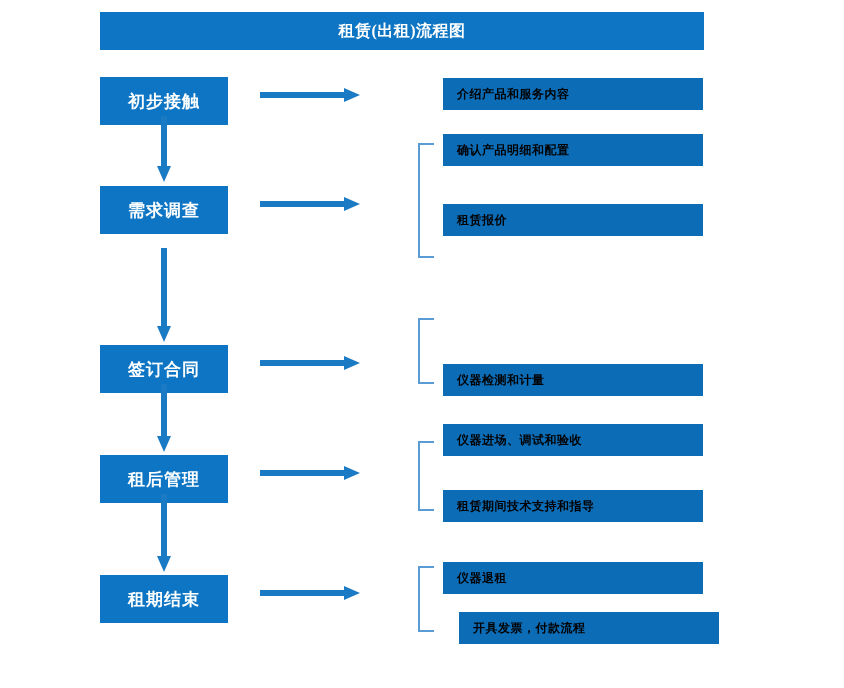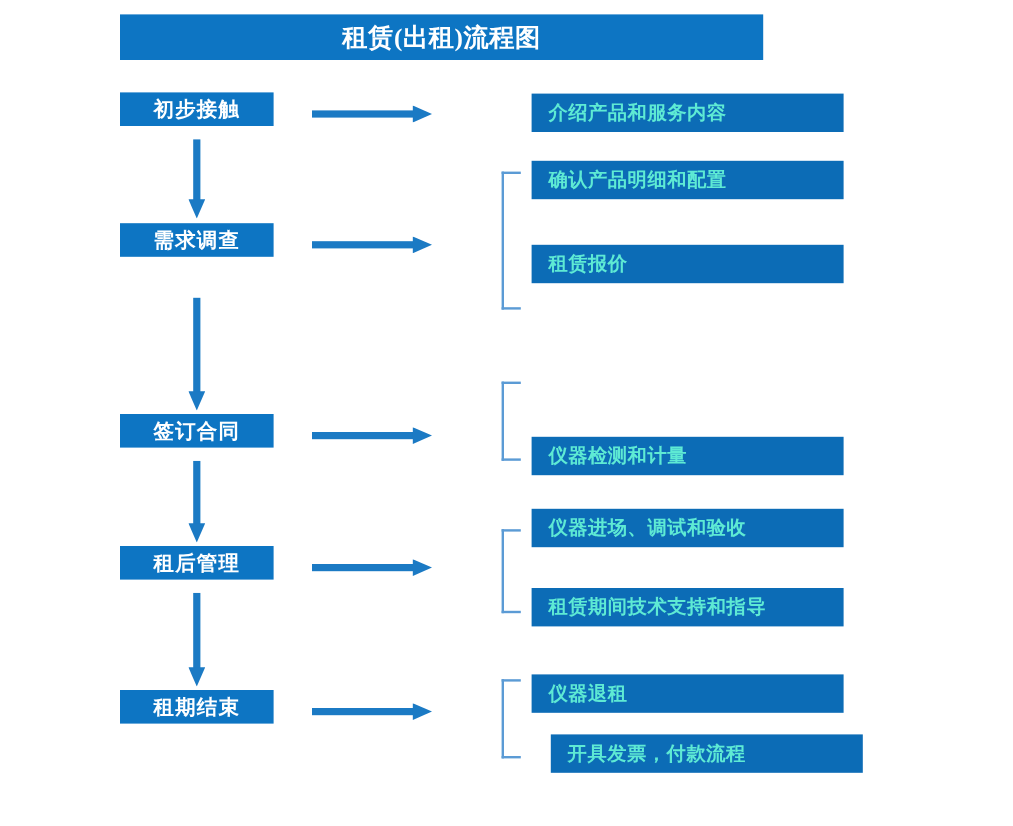--- a/index.html
+++ b/index.html
@@ -12,53 +12,53 @@
     width: 844px;
     height: 688px;
     background: #ffffff;
     font-family: "Liberation Serif", "DejaVu Serif", serif;
     overflow: hidden;
   }
   .title-bar {
     position: absolute;
     left: 100px;
     top: 12px;
-    width: 536px;
+    width: 604px;
     height: 38px;
     background: #0d75c3;
     color: #ffffff;
-    font-size: 21px;
+    font-size: 16px;
     font-weight: bold;
     display: flex;
     align-items: center;
     justify-content: center;
     letter-spacing: 0.5px;
   }
   .stage-box {
     position: absolute;
     left: 100px;
     width: 128px;
-    height: 28px;
+    height: 48px;
     background: #0d75c3;
     color: #ffffff;
     font-size: 17px;
     font-weight: bold;
     display: flex;
     align-items: center;
     justify-content: center;
     letter-spacing: 1px;
   }
   .detail-box {
     position: absolute;
     left: 443px;
     width: 260px;
     height: 32px;
     background: #0c6cb6;
-    color: #5eead4;
-    font-size: 16px;
+    color: #000000;
+    font-size: 12px;
     font-weight: bold;
     display: flex;
     align-items: center;
     padding-left: 14px;
     box-sizing: border-box;
     letter-spacing: 0.5px;
   }
   .arrow-right {
     position: absolute;
     height: 14px;

